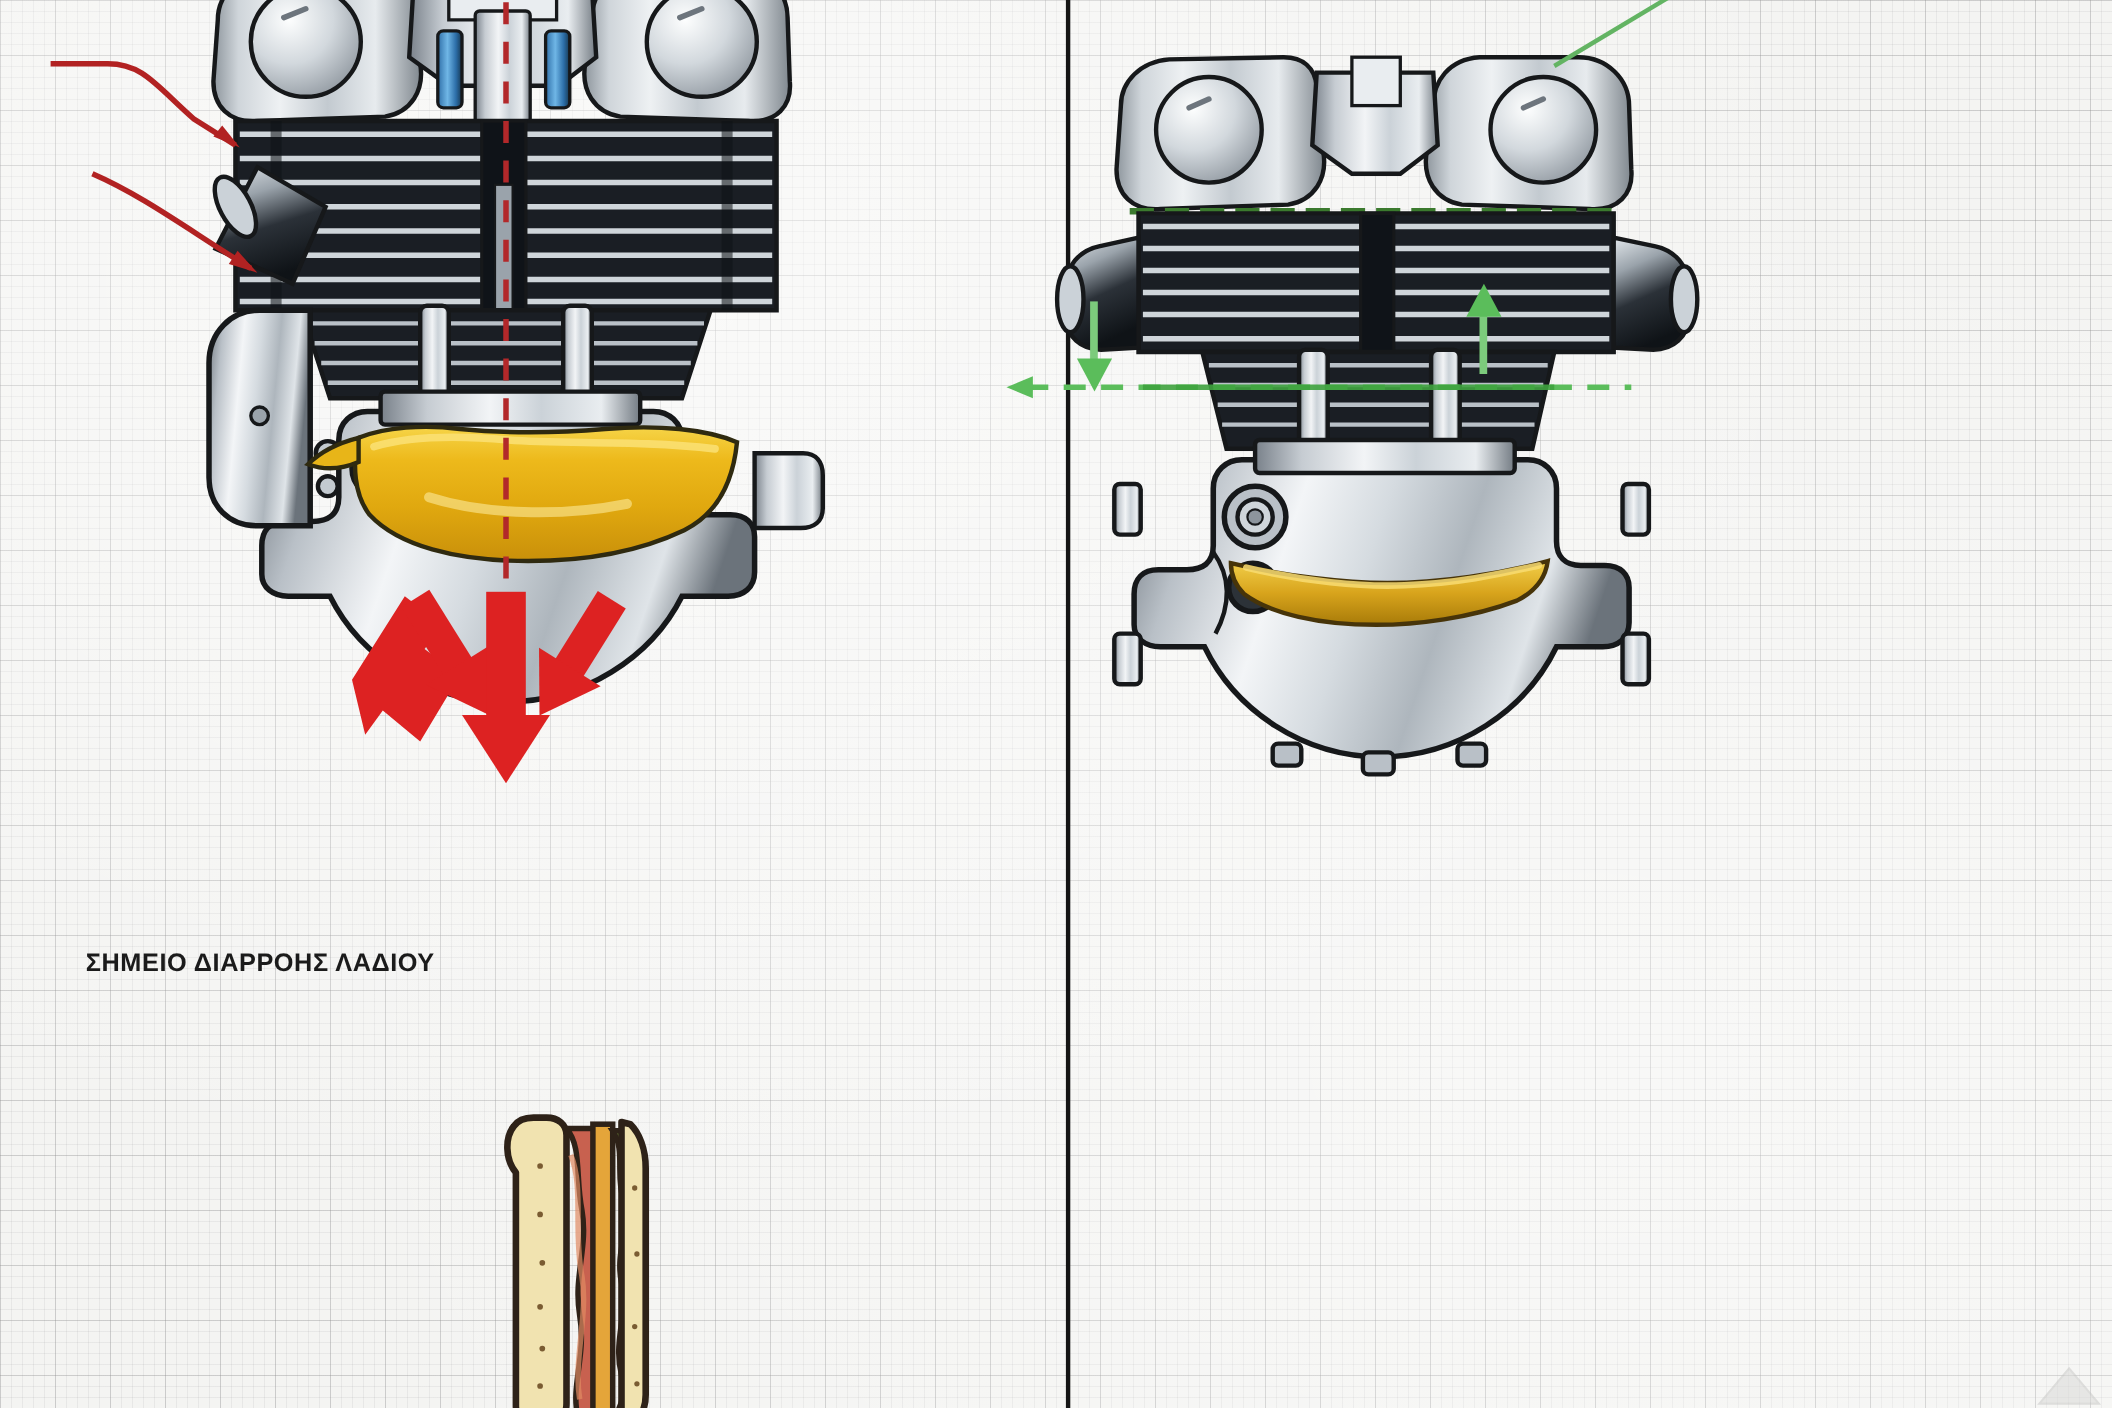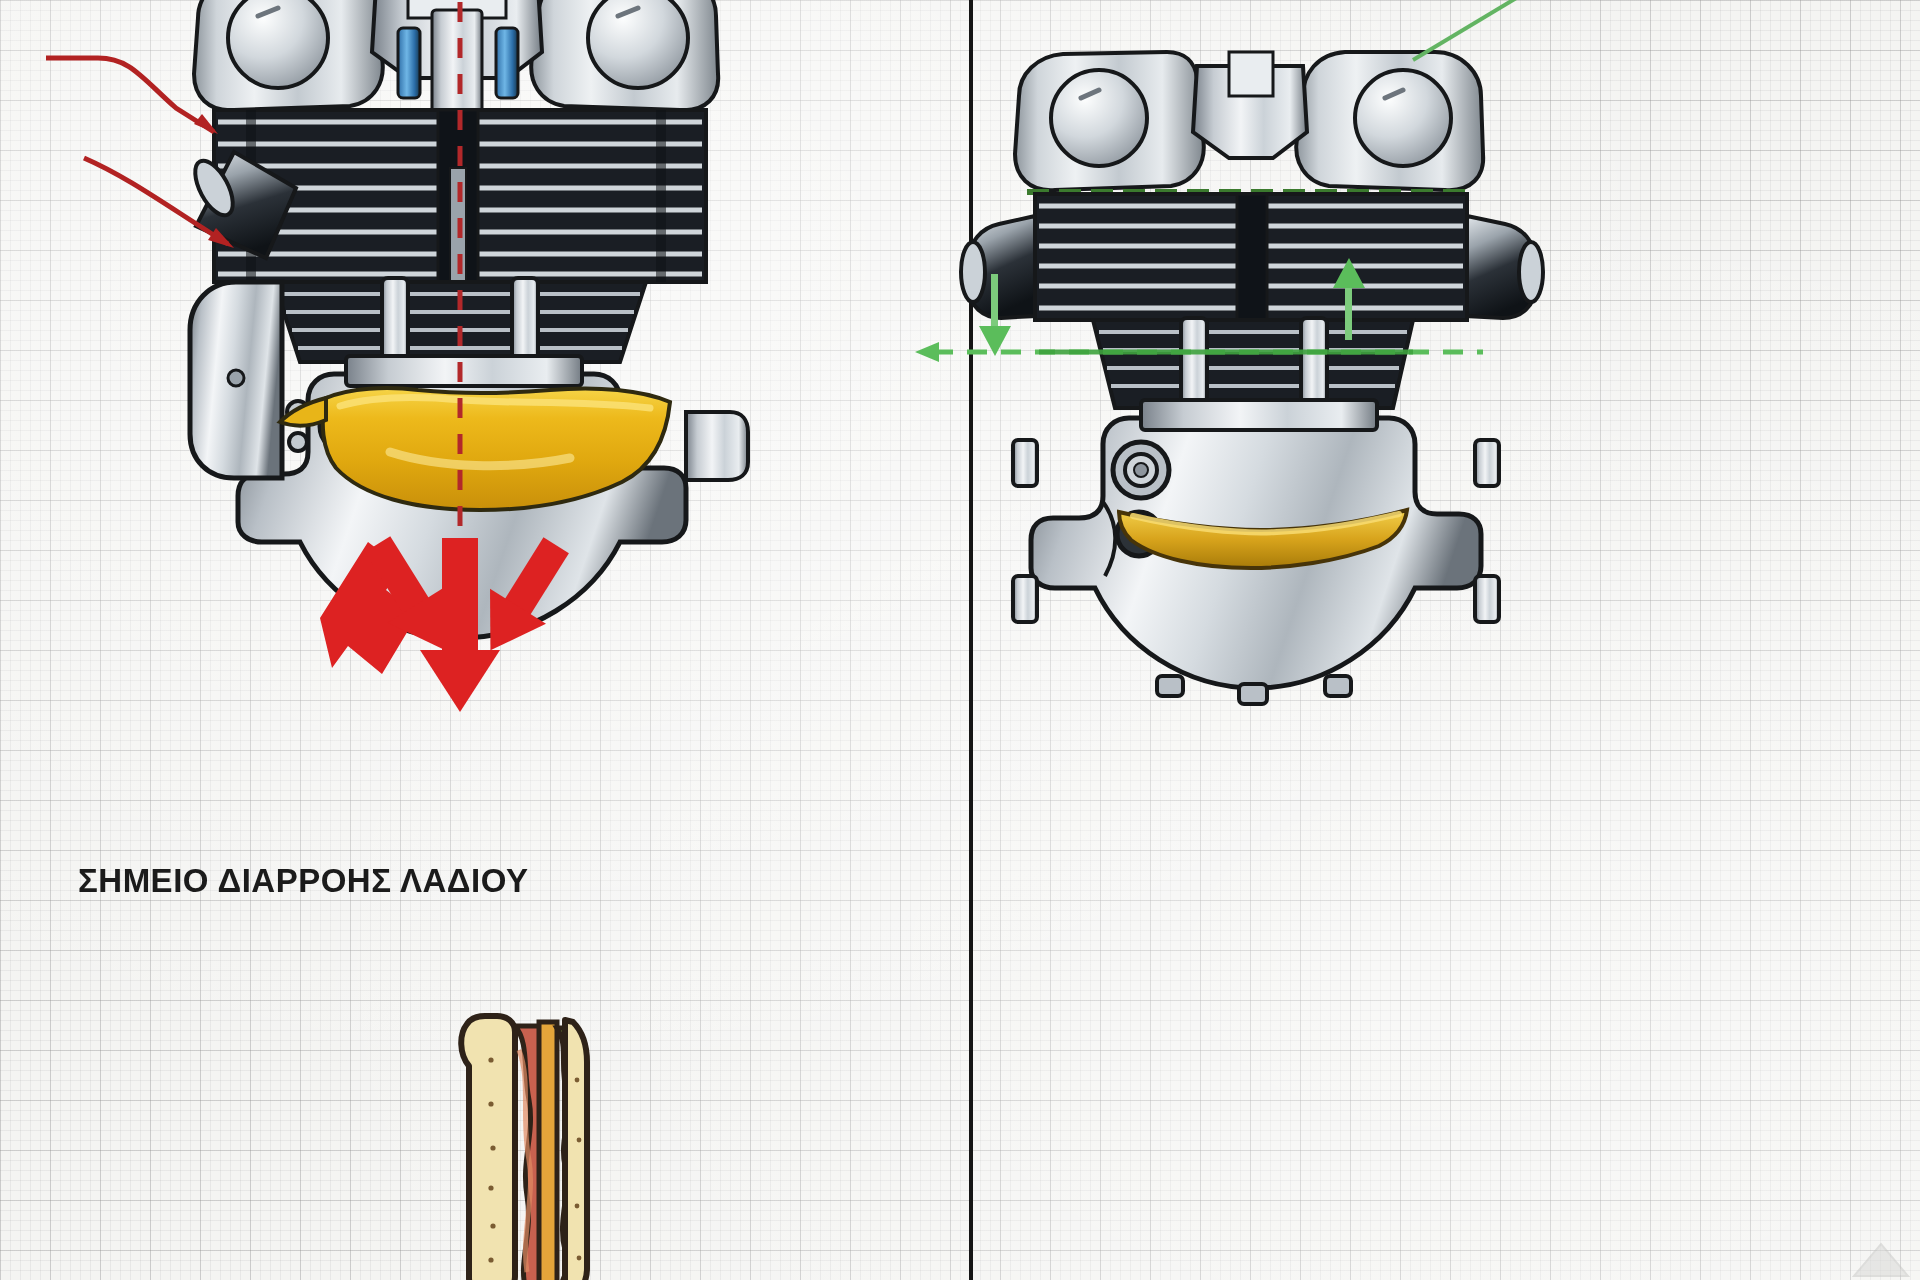--- a/index.html
+++ b/index.html
@@ -45,21 +45,21 @@
   #panel-left{left:0;width:969px;}
   #panel-right{left:973px;width:947px;}
 
   .engine-wrap{position:absolute;}
   #engine-left{left:150px;top:-18px;width:620px;height:720px;}
   #engine-right{left:-30px;top:20px;width:620px;height:700px;}
 
   .caption{
     position:absolute;
     left:78px;top:862px;
-    font-size:33px;
+    font-size:23px;
     font-weight:bold;
     letter-spacing:.5px;
     color:#1b1b1b;
     white-space:nowrap;
   }
   .sandwich{position:absolute;}
   #sandwich-left{left:455px;top:1010px;width:150px;height:290px;}
 
   .corner-mark{
     position:absolute;right:4px;bottom:0px;width:70px;height:44px;

